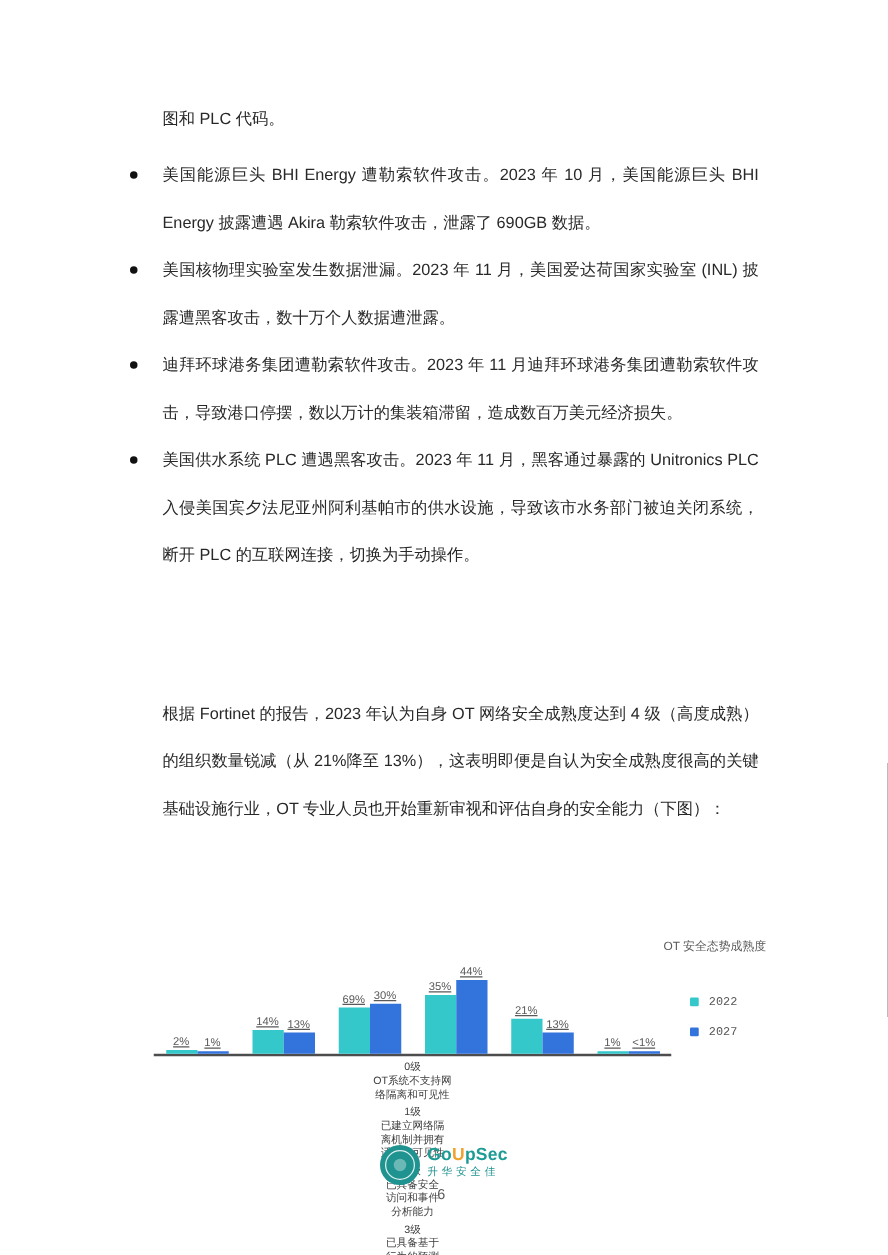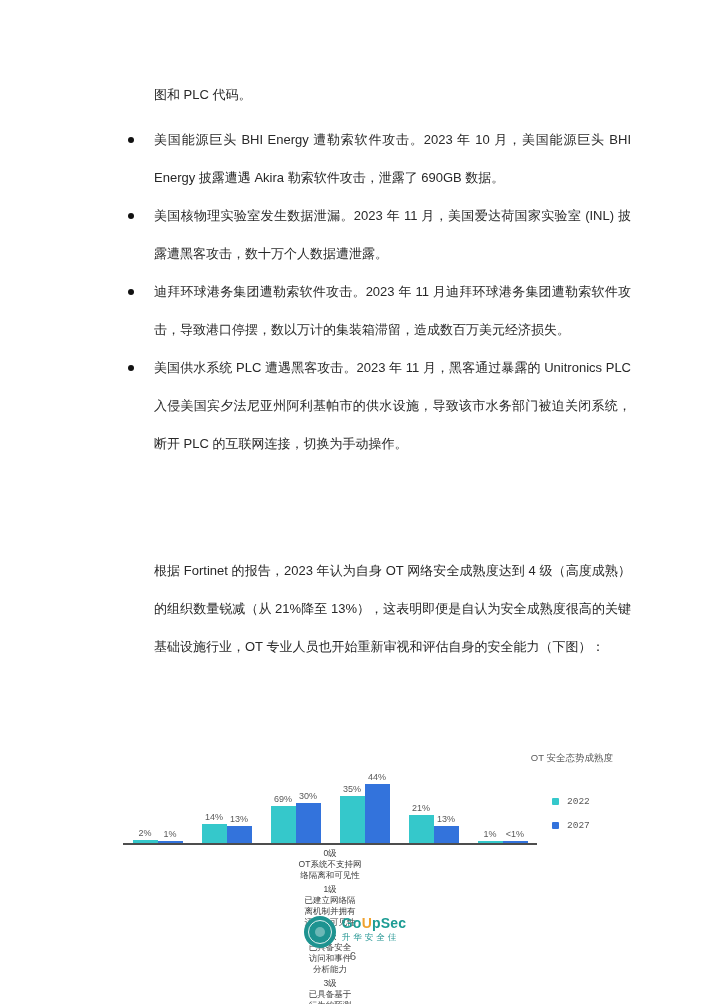--- a/index.html
+++ b/index.html
@@ -5,40 +5,40 @@
   html,body { margin:0; padding:0; background:#888; }
   .page {
     position:relative; width:710px; height:1004px; margin:0 auto;
     background:#ffffff; overflow:hidden;
     font-family:"Liberation Sans","DejaVu Sans",sans-serif;
     color:#282828;
   }
   
   .text-block {
     position:absolute; left:130px; top:76px; width:477px;
-    font-size:13px; line-height:38px; text-align:justify;margin-left:24px;
+    font-size:13px; line-height:38px; text-align:justify;
   }
   .intro { margin:0 0 7px 0; }
   ul.bullets { list-style:none; margin:0; padding:0; }
   ul.bullets li { position:relative; margin:0; padding:0; }
   .bullet-dot {
     position:absolute; left:-26px; top:16px; width:6px; height:6px;
     border-radius:50%; background:#111;
   }
   .para { margin:89px 0 0 0; }
   
   .chart { position:absolute; left:123px; top:752px; width:414px; }
   .chart-title {
     width:490px; text-align:right; font-size:9.5px; color:#595959;
     line-height:12px; margin-bottom:4px;
   }
   .chart-plot { display:flex; height:75px; align-items:flex-end; }
   .bar-group { flex:1; display:flex; justify-content:center; align-items:flex-end; }
   .bar-col { width:25px; display:flex; flex-direction:column; align-items:center; justify-content:flex-end; }
-  .bar-value { font-size:9px; color:#595959; margin-bottom:2px; white-space:nowrap; }
+  .bar-value { font-size:9px; color:#595959; margin-bottom:2px; white-space:nowrap;text-decoration:underline; }
   .bar { width:25px; }
   .chart-axis { border-top:2px solid #4d4d4d; width:414px; }
   .chart-categories { display:flex; width:414px;flex-direction:column; }
   .cat-cell {
     flex:1; text-align:center; font-size:8.5px; line-height:11px;
     color:#3d3d3d; padding-top:3px; white-space:pre-line;
   }
   
   .legend { position:absolute; left:552px; top:796px;font-family:Liberation Mono, monospace; }
   .legend-row { display:flex; align-items:center; margin-bottom:13px; }

